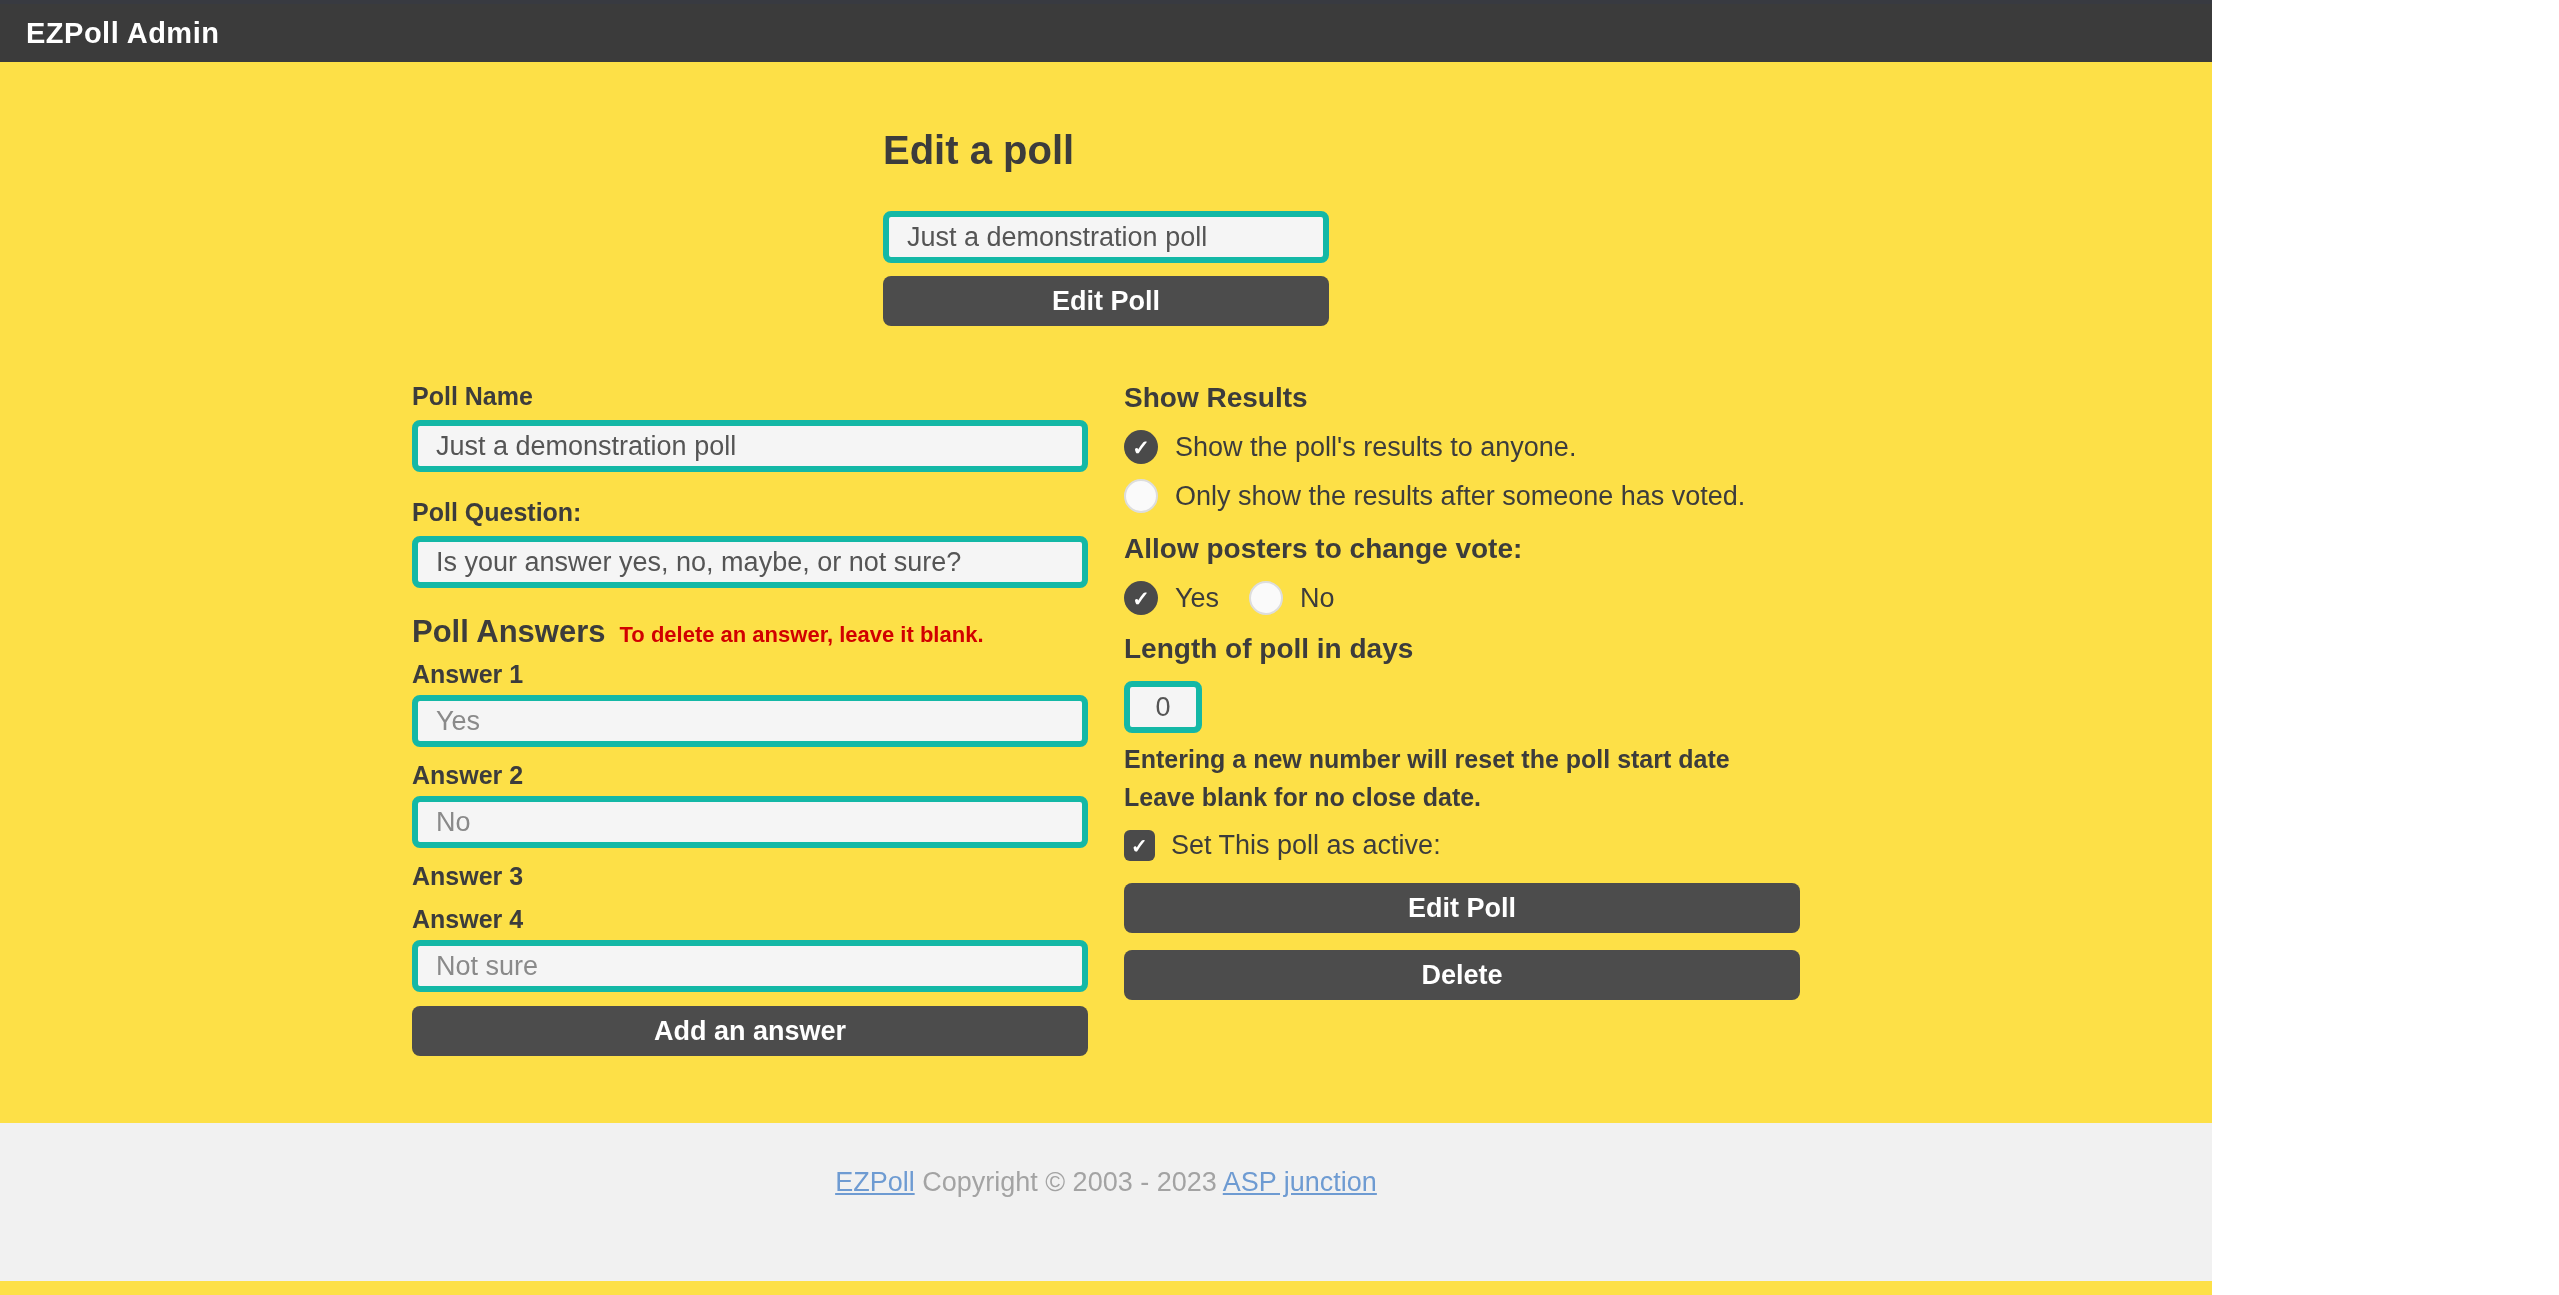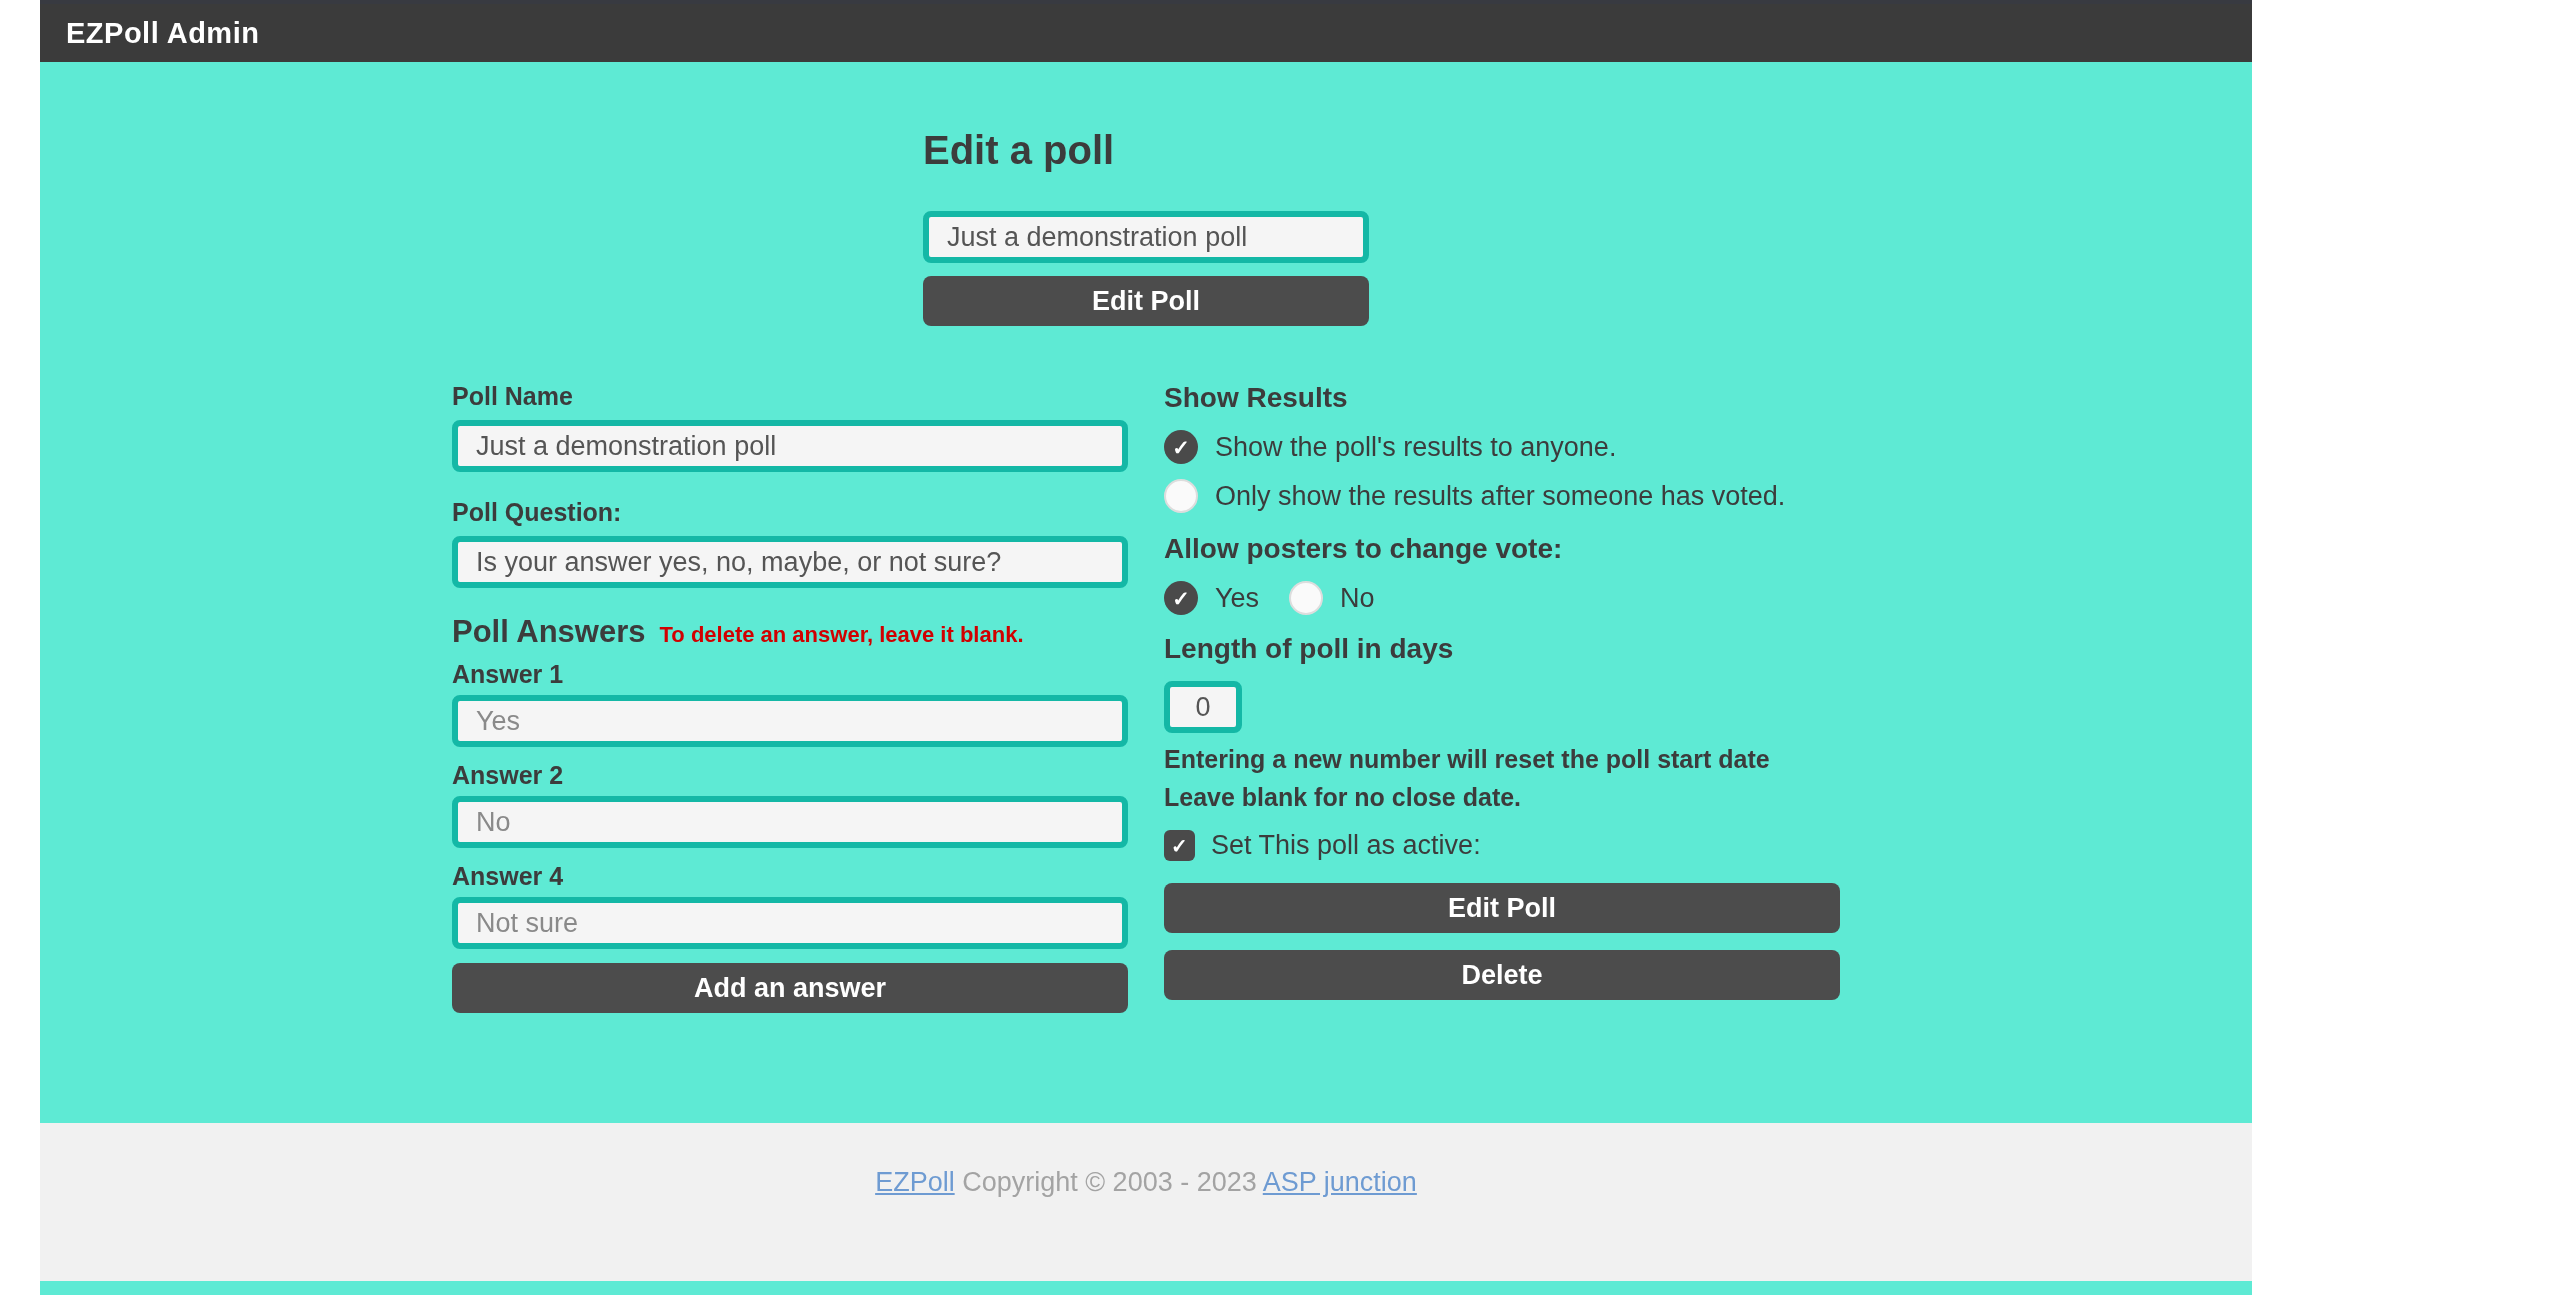--- a/index.html
+++ b/index.html
@@ -1,21 +1,21 @@
 <!DOCTYPE html>
 <html><head>
 <meta charset="utf-8">
 <style>
   * { margin: 0; padding: 0; box-sizing: border-box; }
   html, body { background: #ffffff; }
   body { font-family: "Liberation Sans", sans-serif; color: #3c3c3c; }
   .page {
     width: 2212px; height: 1295px;
     display: flex; flex-direction: column;
-    overflow: hidden; background: #5eead4; margin-left: 40px;
+    overflow: hidden; background: #fde047;
   }
 
   
   .navbar {
     height: 62px; background: #3b3b3b; flex: 0 0 auto;
     border-top: 4px solid #383a41;
     display: flex; align-items: center; justify-content: space-between;
   }
   .brand {
     color: #ffffff; font-weight: bold; font-size: 29px;
@@ -143,20 +143,21 @@
           <div class="field-label">Answer 1</div>
           <input class="text-input answer-input" type="text" value="Yes" style="">
         </div>
 
         <div class="answer-group">
           <div class="field-label">Answer 2</div>
           <input class="text-input answer-input" type="text" value="No" style="">
         </div>
 
         <div class="answer-group">
+          <div class="field-label">Answer 3</div>
         </div>
 
         <div class="answer-group">
           <div class="field-label">Answer 4</div>
           <input class="text-input answer-input" type="text" value="Not sure" style="">
         </div>
 
         <button class="btn add-answer">Add an answer</button>
       </div>
 

